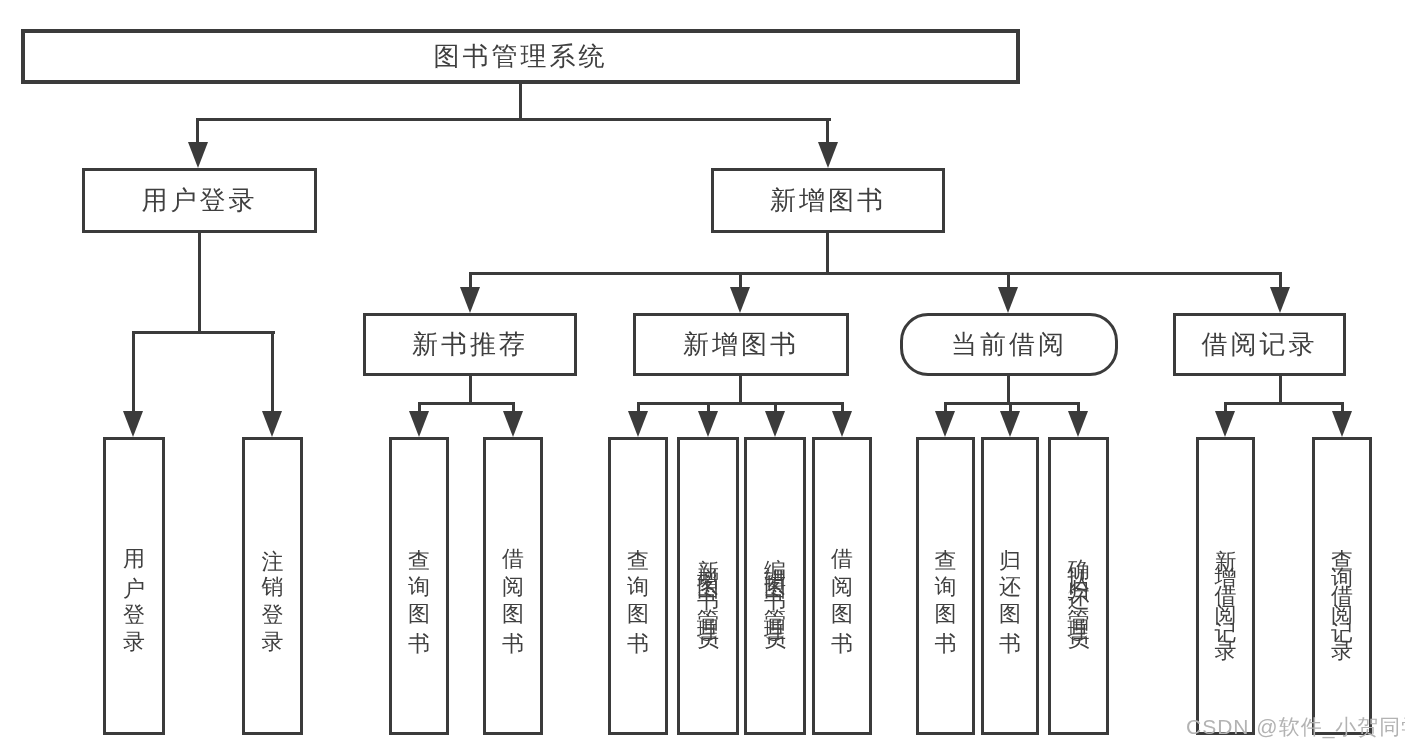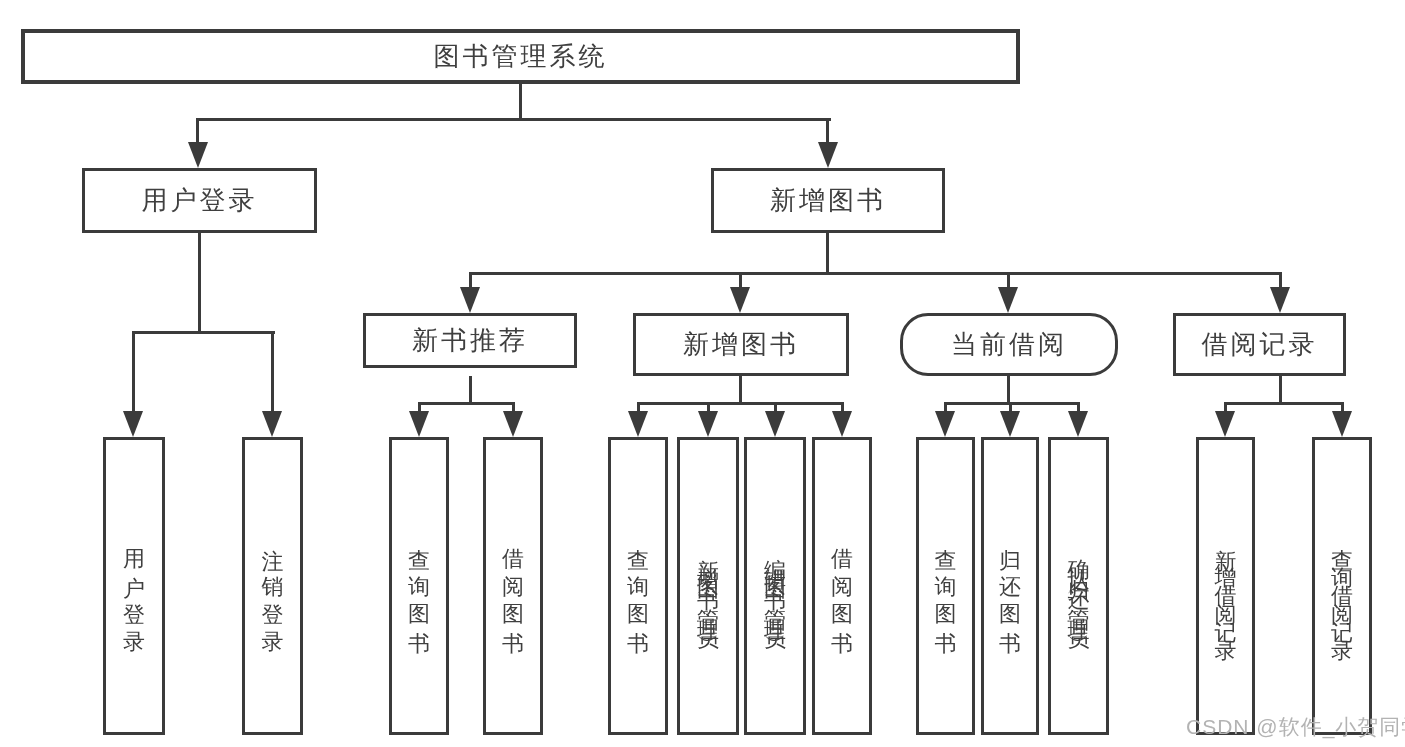--- a/index.html
+++ b/index.html
@@ -102,21 +102,21 @@
     <div class="vl" style="left:1341px;top:402px;height:11px;"></div>
     <div class="arr" style="left:1215px;top:411px;"></div>
     <div class="arr" style="left:1332px;top:411px;"></div>
   </div>
 
   <div class="box h root" style="left:21px;top:29px;width:999px;height:55px;">图书管理系统</div>
 
   <div class="box h" style="left:82px;top:168px;width:235px;height:65px;">用户登录</div>
   <div class="box h" style="left:711px;top:168px;width:234px;height:65px;">新增图书</div>
 
-  <div class="box h" style="left:363px;top:313px;width:214px;height:55px;">新书推荐</div>
+  <div class="box h" style="left:363px;top:313px;width:214px;height:63px;">新书推荐</div>
   <div class="box h" style="left:633px;top:313px;width:216px;height:63px;">新增图书</div>
   <div class="box h" style="left:900px;top:313px;width:218px;height:63px;border-radius:28px;">当前借阅</div>
   <div class="box h" style="left:1173px;top:313px;width:173px;height:63px;">借阅记录</div>
 
   <div class="box v" style="left:103px;top:437px;width:62px;height:298px;">
     <span class="vtext" style="letter-spacing: 27.5px;">用户登录</span>
   </div>
   <div class="box v" style="left:242px;top:437px;width:61px;height:298px;">
     <span class="vtext" style="letter-spacing: 27.5px;">注销登录</span>
   </div>

